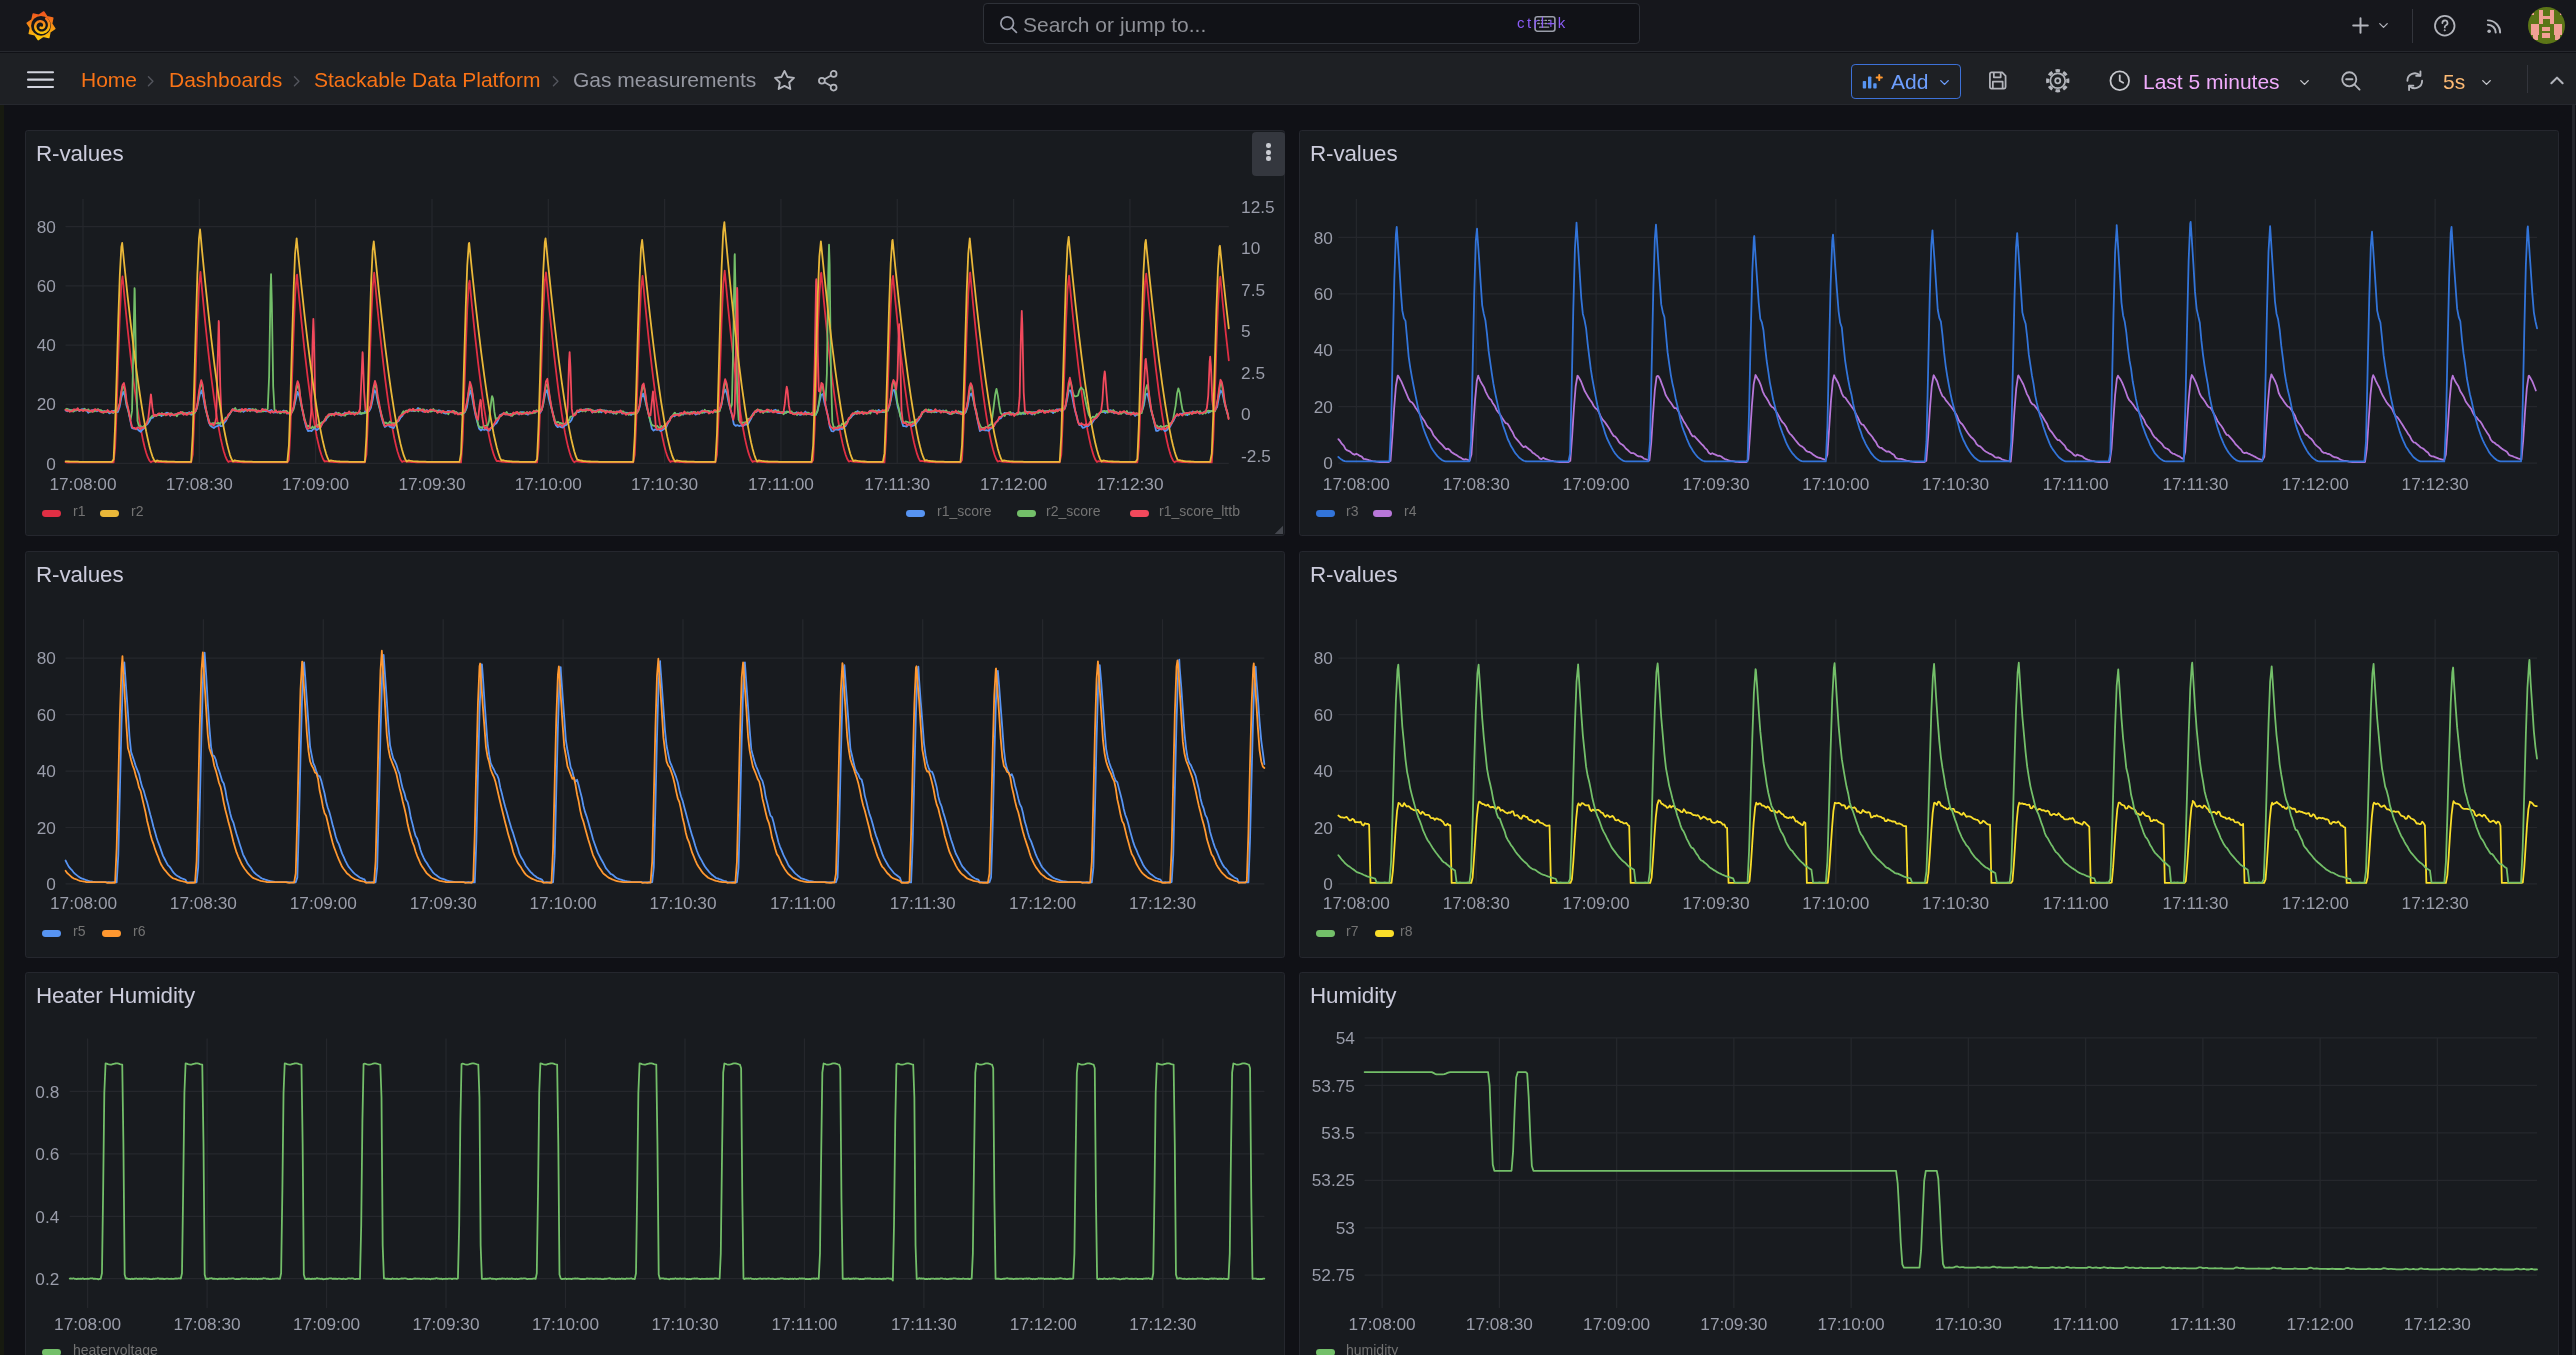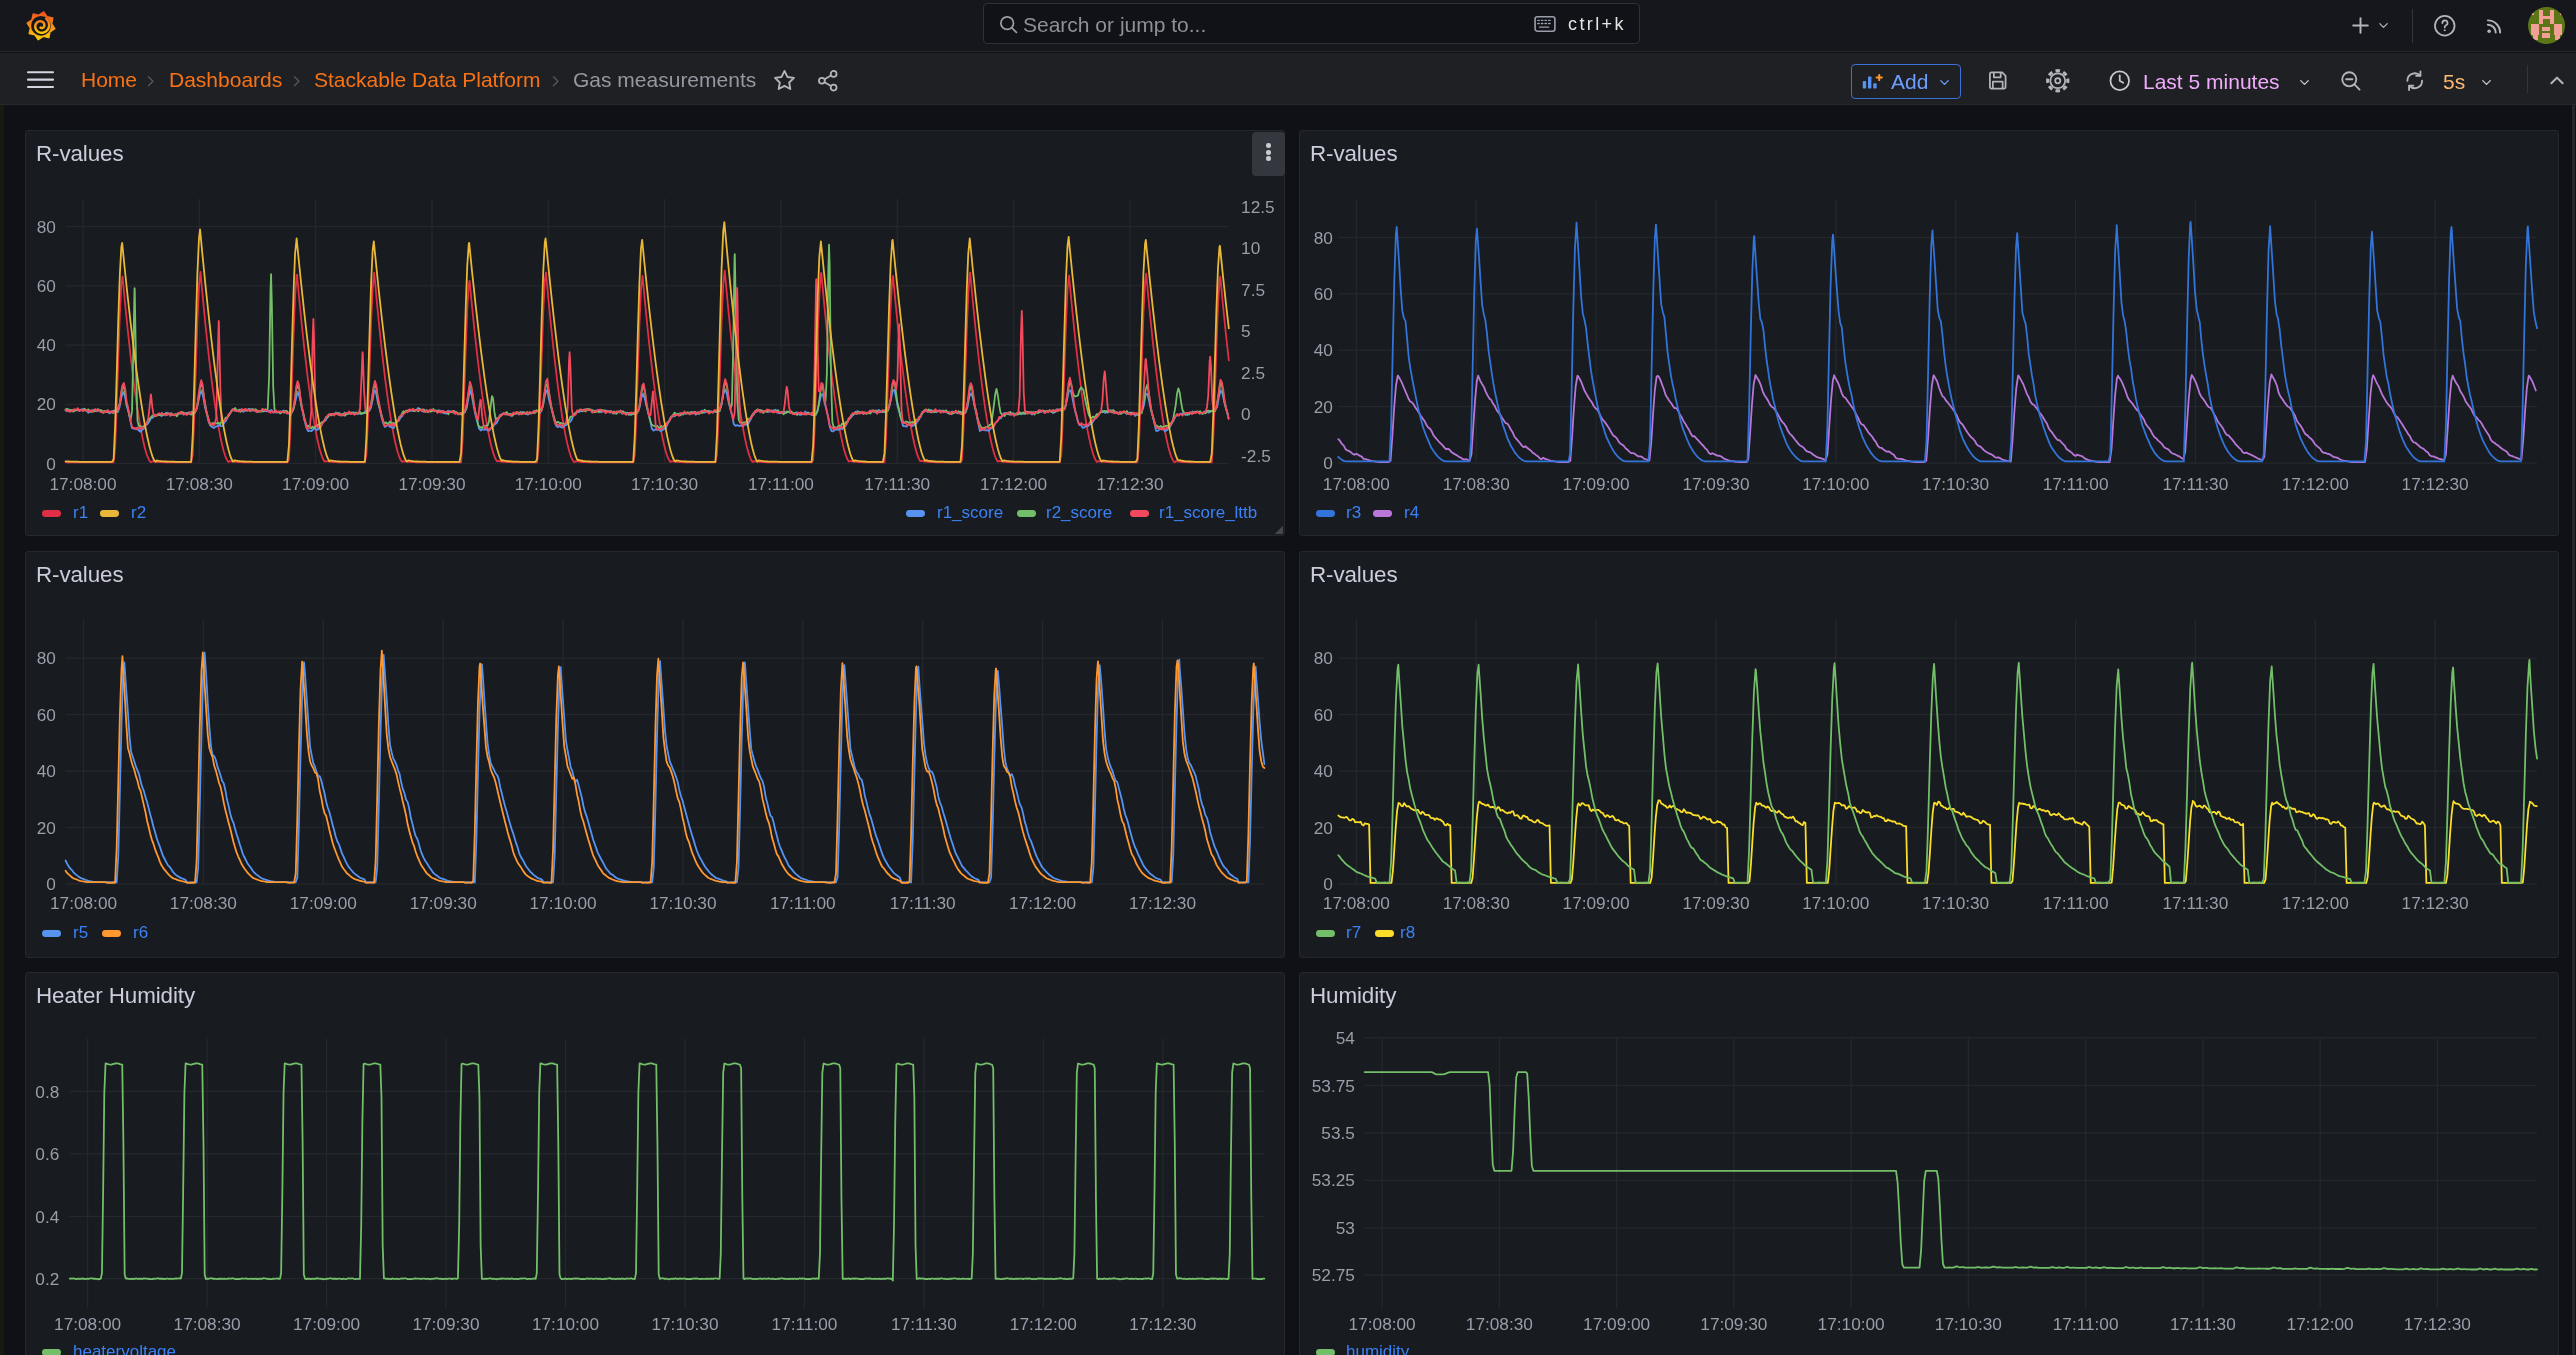--- a/index.html
+++ b/index.html
@@ -1,19 +1,19 @@
 <!DOCTYPE html>
 <html style="font-size:11px"><head><meta charset="utf-8"><style>
 html,body{margin:0;padding:0;width:2576px;height:1356px;background:#101116;overflow:hidden}
 *{box-sizing:border-box}
 body{font-family:"Liberation Sans",sans-serif;-webkit-font-smoothing:antialiased;position:relative}
 .abs{position:absolute}
 .panel{position:absolute;background:#181b1f;border:0.7px solid #25272e;border-radius:2.8px}
 .ptitle{position:absolute;font-size:22.4px;font-weight:500;color:#ccccdc;letter-spacing:-0.1px}
-.leg{position:absolute;font-size:17px;color:#3b82f6}
+.leg{position:absolute;font-size:14px;color:#737373}
 .sw{position:absolute;width:19.3px;height:6.6px;border-radius:3.4px}
 .bc{font-size:21px;color:#f97316}
 .bcd{font-size:21px;color:#9597a1}
 </style></head><body>
 <div class="abs" style="left:2572px;top:72px;width:2.8px;height:1284px;background:#24262b;border-radius:1.4px"></div>
 <div class="abs" style="left:0;top:66px;width:4.1px;height:1290px;background:#171a10"></div>
 <div class="abs" style="left:0;top:0;width:2576px;height:52px;background:#16171c;border-bottom:0.7px solid #26282e"></div>
 <svg style="position:absolute;left:25.5px;top:7.6px" width="30" height="35" viewBox="0 0 100 104">
 <defs>
       <linearGradient id="gl" x1="0" y1="0" x2="0" y2="1">
@@ -32,21 +32,21 @@
 <div class="abs" style="left:983px;top:3.4px;width:657px;height:41px;background:#111217;border:0.7px solid #2e3138;border-radius:4.1px"></div>
 <svg style="position:absolute;left:998px;top:14px" width="21" height="21" viewBox="0 0 24 24" fill="none">
     <circle cx="10.5" cy="10.5" r="7.2" stroke="#9a9daa" stroke-width="2"></circle>
     <path d="M16 16L21 21" stroke="#9a9daa" stroke-width="2" stroke-linecap="round"></path>
   </svg>
 <div class="abs" style="left:1023px;top:13px;font-size:21px;color:#8e9097">Search or jump to...</div>
 <svg style="position:absolute;left:1534px;top:14.5px" width="22" height="18" viewBox="0 0 24 20" fill="none">
     <rect x="1" y="2" width="22" height="16" rx="2.5" stroke="#9a9daa" stroke-width="1.8"></rect>
     <path d="M4 6h1.6M8 6h1.6M12 6h1.6M16 6h1.6M4 9.5h1.6M8 9.5h1.6M12 9.5h1.6M16 9.5h1.6M6 13.5h10" stroke="#9a9daa" stroke-width="1.6" stroke-linecap="round"></path>
   </svg>
-<div class="abs" style="left:1568px;top:14px;font-size:18px;letter-spacing:2.4px;color:#e5e5e5">ctrl+k</div>
+<div class="abs" style="left:1517px;top:14px;font-size:15px;letter-spacing:2.4px;color:#8b5cf6">ctrl+k</div>
 <svg style="position:absolute;left:2348px;top:13px" width="25" height="25" viewBox="0 0 24 24" fill="none">
     <path d="M12 5v14M5 12h14" stroke="#b3b5bc" stroke-width="1.9" stroke-linecap="round"></path>
   </svg>
 <svg style="position:absolute;left:2376px;top:18px" width="15" height="15" viewBox="0 0 24 24" fill="none">
     <path d="M6 9l6 6 6-6" stroke="#b3b5bc" stroke-width="2" stroke-linecap="round" stroke-linejoin="round"></path>
   </svg>
 <div class="abs" style="left:2412px;top:9px;width:1.4px;height:34px;background:#33353c"></div>
 <svg style="position:absolute;left:2433px;top:14px" width="23.5" height="23.5" viewBox="0 0 24 24" fill="none">
     <circle cx="12" cy="12" r="10" stroke="#b3b5bc" stroke-width="1.8"></circle>
     <path d="M9.6 9.2a2.6 2.6 0 1 1 3.4 2.5c-.8.3-1 .9-1 1.6v.4" stroke="#b3b5bc" stroke-width="1.8" stroke-linecap="round"></path>

